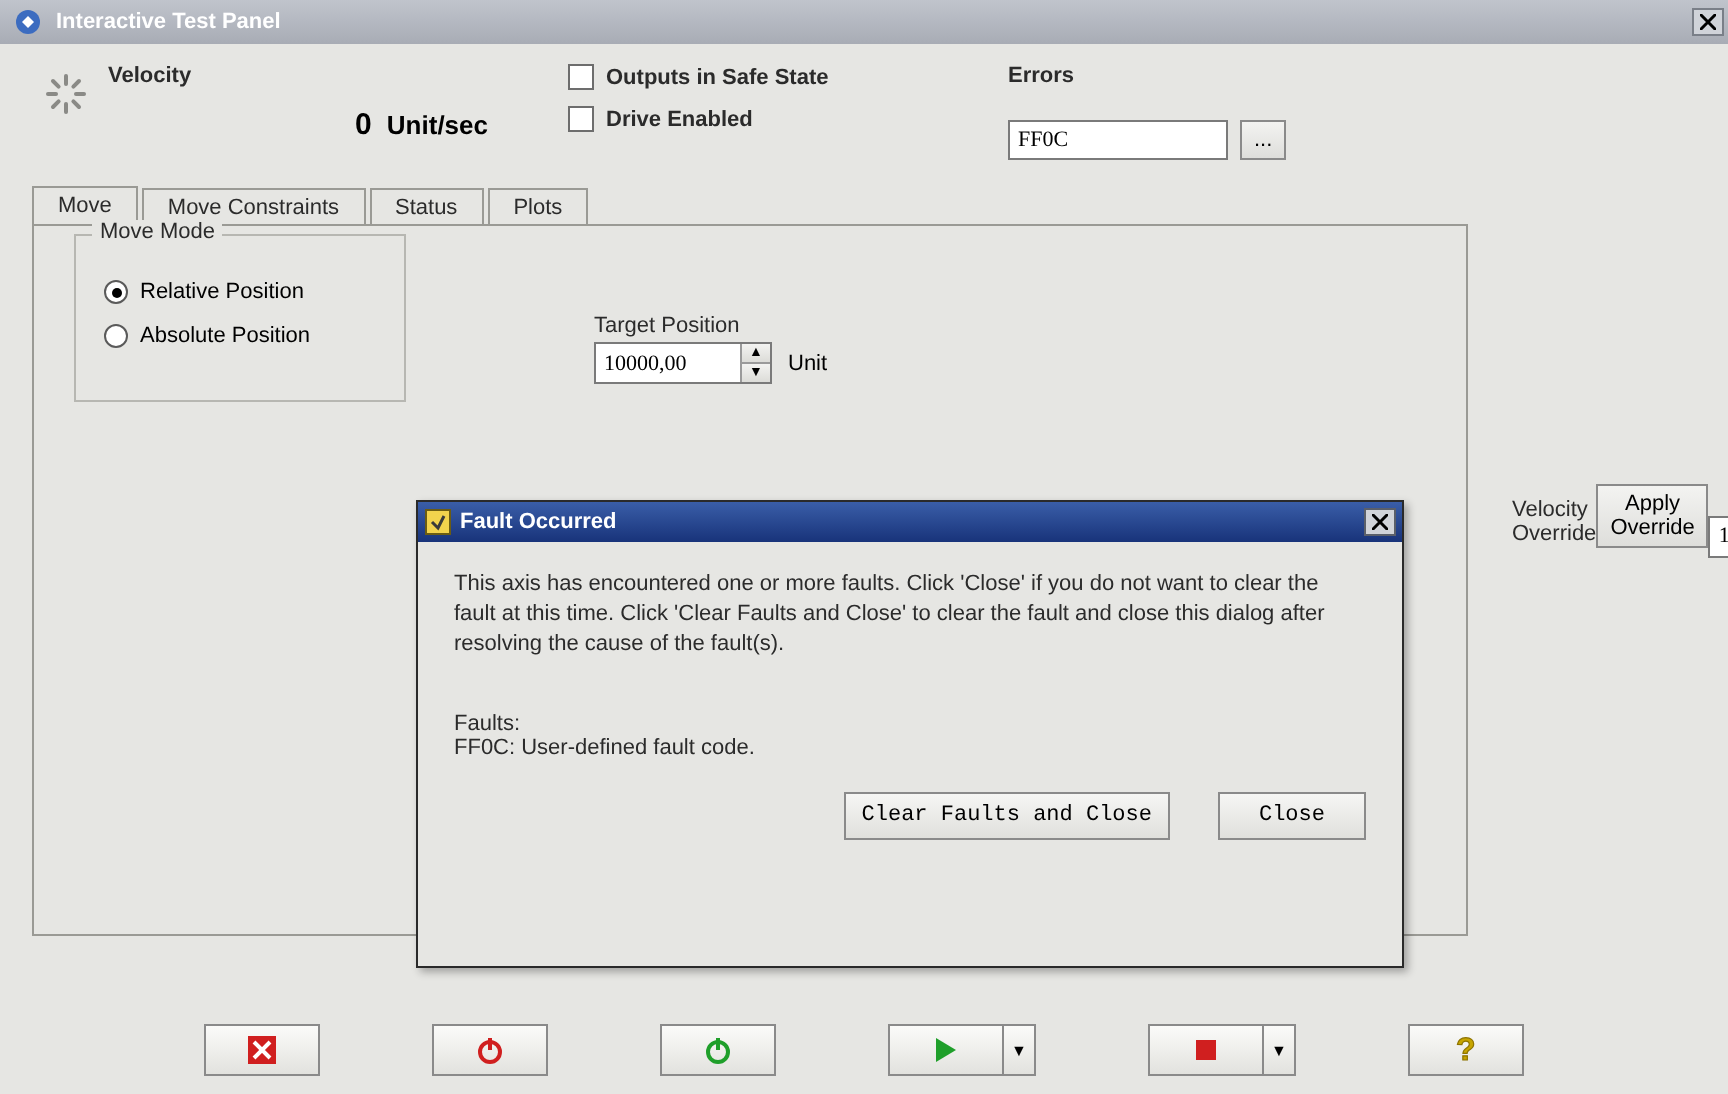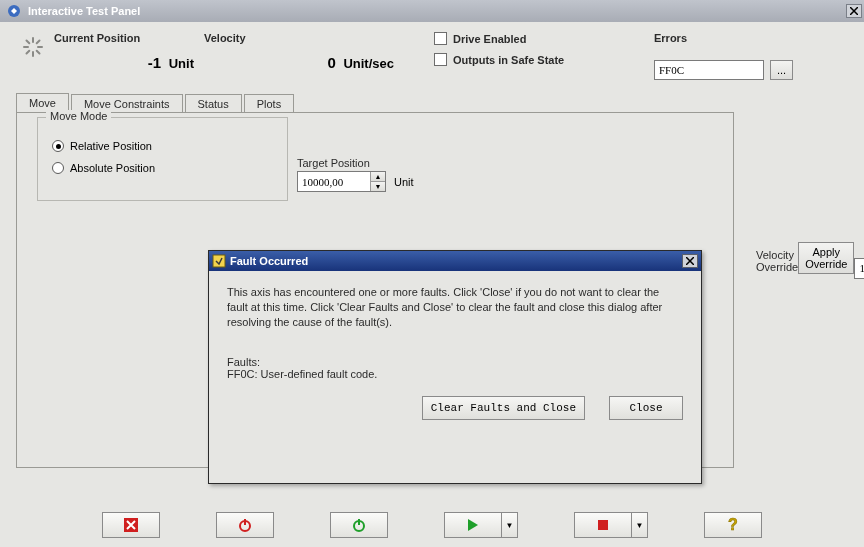--- a/index.html
+++ b/index.html
@@ -194,62 +194,55 @@
             <line x1="11" y1="16" x2="11" y2="20"></line>
         <line x1="2" y1="11" x2="6" y2="11"></line>
             <line x1="16" y1="11" x2="20" y2="11"></line>
         <line x1="4.5" y1="4.5" x2="7.3" y2="7.3"></line>
             <line x1="14.7" y1="14.7" x2="17.5" y2="17.5"></line>
         <line x1="17.5" y1="4.5" x2="14.7" y2="7.3"></line>
             <line x1="7.3" y1="14.7" x2="4.5" y2="17.5"></line>
       </g>
         </svg>
     </span>
-    <div class="status-col" style="width:150px;">
-      <span class="status-label">Current Position</span>
-      <span class="status-value" style="text-align:right; padding-right:10px;">
-        <span class="num">-1</span>
-        <span class="unit">Unit</span>
-      </span>
-    </div>
     <div class="status-col" style="width:200px;">
       <span class="status-label">Velocity</span>
       <span class="status-value" style="text-align:right; padding-right:10px;">
         <span class="num">0</span>
         <span class="unit">Unit/sec</span>
       </span>
     </div>
     <div class="status-col" style="width:200px; padding-left:30px;">
       <div class="check-item">
         <span class="check-box"></span>
-        <span>Drive Enabled</span>
+        <span>Outputs in Safe State</span>
       </div>
       <div class="check-item">
         <span class="check-box"></span>
-        <span>Outputs in Safe State</span>
+        <span>Drive Enabled</span>
       </div>
     </div>
     <div class="status-col errors-block" style="width:180px; padding-left:50px;">
       <span class="status-label">Errors</span>
       <div class="errors-row">
         <input class="errors-input" value="FF0C" style="">
         <span class="small-btn er-box">...</span>
       </div>
     </div>
   </div>
 
   <div class="tabs-wrap" style="width:718px;">
     <div class="tab-bar">
       <div class="tab active">Move</div>
       <div class="tab">Move Constraints</div>
       <div class="tab">Status</div>
       <div class="tab">Plots</div>
     </div>
     <div class="pane-border">
-      <div class="fieldset" style="width:251px; margin-left:20px;text-align:center;">
+      <div class="fieldset" style="width:166px; margin-left:20px;text-align:center;">
         <span class="legend">Move Mode</span>
         <div class="radio-row">
           <span class="radio-outer">
               <span class="radio-dot"></span>
             </span>
           <span>Relative Position</span>
         </div>
         <div class="radio-row" style="margin-top:10px;">
           <span class="radio-outer"></span>
           <span>Absolute Position</span>

